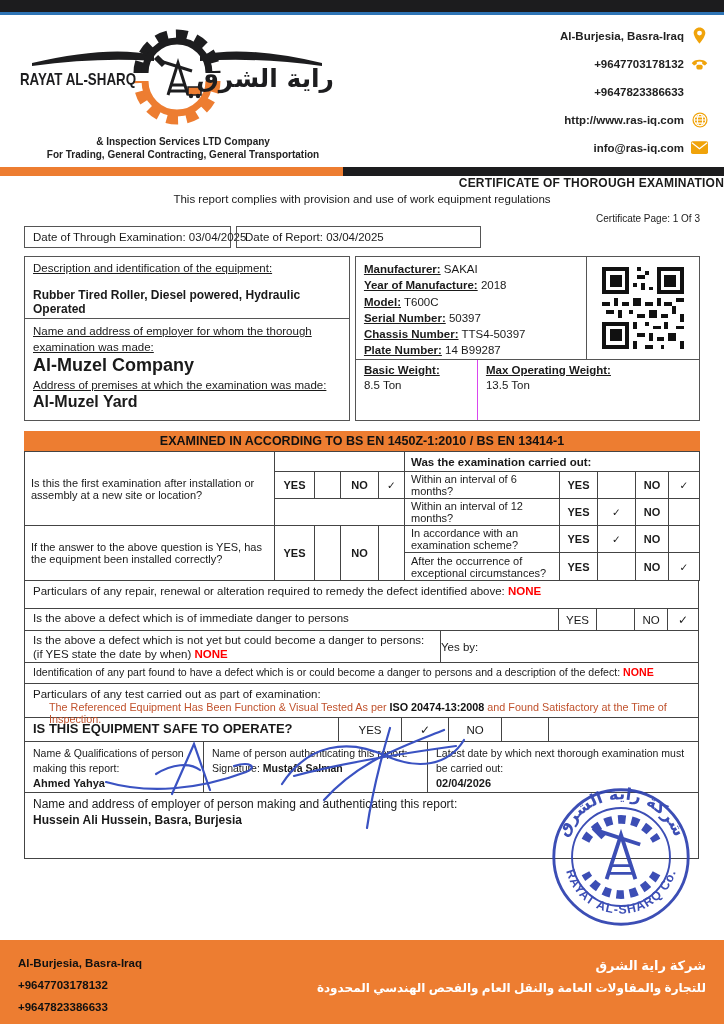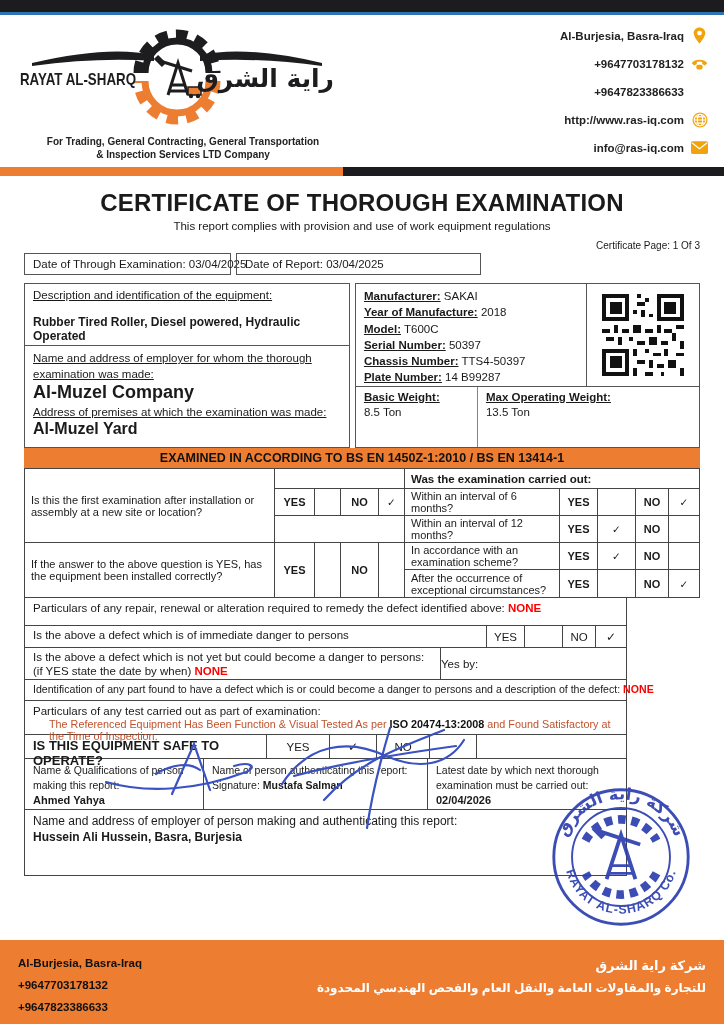--- a/index.html
+++ b/index.html
@@ -15,21 +15,21 @@
   
   .header { display:flex; padding:8px 16px 0 18px; height:148px; }
   .logo-col { width:330px; text-align:center; }
   .tagline { font-weight:bold; font-size:10px; color:#222; line-height:13px; }
   .contacts { margin-left:auto; padding-top:4px; }
   .contact-row { display:flex; justify-content:flex-end; align-items:center; gap:7px; margin-bottom:11px; font-weight:bold; font-size:11.5px; color:#222; }
   .contact-icon { width:17px; height:17px; display:inline-flex; align-items:center; justify-content:center; }
 
   .divider { height:9px; background:linear-gradient(to right,#ed7d31 0,#ed7d31 47.4%,#1c1c1e 47.4%,#1c1c1e 100%); margin-top:4px; }
 
-  .title { text-align:center; font-size:24px; font-weight:bold; margin-top:13px; letter-spacing:0.2px; }
+  .title { text-align:right; font-size:12px; font-weight:bold; letter-spacing:0.2px; }
   .subtitle { text-align:center; font-size:11.5px; margin-top:3px; }
   .page-label { text-align:right; font-size:10px; margin:8px 24px 2px 0; }
 
   .meta-row { display:flex; gap:5px; margin:2px 24px 0 24px; }
   .meta-box { border:1px solid #555; padding:4px 8px; font-size:11.5px; white-space:nowrap; }
   .meta-box.b1 { width:207px; } .meta-box.b2 { width:245px; } .meta-box.b3 { width:218px; }
   .report-num { font-weight:bold; color:#8a3b32; }
 
   .equip-row { display:flex; gap:5px; margin:8px 24px 0 24px; height:165px; }
   .equip-box { border:1px solid #555; }
@@ -40,30 +40,30 @@
   .mfg-row { display:flex; height:103px; border-bottom:1px solid #555; }
   .mfg-text { width:230px; padding:4px 8px; line-height:16.3px; font-size:11.5px; }
   .qr-cell { flex:1; border-left:1px solid #555; display:flex; align-items:center; justify-content:center; }
   .weights { flex:1; display:flex; }
   .wcol { padding:4px 8px; font-size:11.5px; }
   .wcol.w1 { width:121px; } .wcol.w2 { flex:1; border-left:1px solid #d946ef; }
   .ulabel { text-decoration:underline; font-size:11.5px; }
   .blabel { font-weight:bold; text-decoration:underline; }
   .bval { font-weight:bold; }
 
-  .banner { margin:0 24px 0 24px; background:#ed7d31; color:#111; font-weight:bold; text-align:center; font-size:12.5px; padding:3px 0; }
+  .banner { margin:10px 24px 0 24px; background:#ed7d31; color:#111; font-weight:bold; text-align:center; font-size:12.5px; padding:3px 0; }
 
   table.grid { border-collapse:collapse; width:675px; margin:0 0 0 24px; table-layout:fixed; }
   table.grid td, table.grid th { border:1px solid #444; padding:1px 4px; font-size:10.5px; vertical-align:middle; }
   table.grid .q { text-align:left; font-size:11px; padding-left:6px; }
   table.grid .yn { font-weight:bold; text-align:center; font-size:11px; }
   .mark { font-family:"DejaVu Sans",sans-serif; text-align:center; font-size:12px; }
   table.grid th.carried { text-align:left; font-size:11.5px; padding-left:6px; }
 
-  .drow { width:603px; margin-left:24px; border:1px solid #444; border-top:none; font-size:11.5px; }
+  .drow { width:675px; margin-left:24px; border:1px solid #444; border-top:none; font-size:11.5px; }
   .drow .pad { padding:4px 8px; }
   .flexrow { display:flex; align-items:stretch; }
   .cell { border-left:1px solid #444; display:flex; align-items:center; justify-content:center; }
   .red { color:#ff0000; font-weight:bold; }
   .test-line { color:#c0522d; padding:0 8px 4px 24px; font-size:10.8px; }
   .test-line b { color:#111; }
   .safe-q { font-weight:bold; font-size:13px; padding:3px 8px; flex:1; }
   .signoff { display:flex; }
   .so-col { padding:4px 8px; font-size:10.5px; line-height:15px; }
   .so-col.c1 { width:178px; } .so-col.c2 { width:224px; border-left:1px solid #444; } .so-col.c3 { flex:1; border-left:1px solid #444; }
@@ -109,22 +109,22 @@
         <path d="M142 38 L174 48"></path>
         <path d="M138 34 L146 42" stroke-width="6"></path>
       </g>
       <rect x="170" y="64" width="13" height="8" fill="#ed7d31" stroke="#1d1d1f" stroke-width="1.5"></rect>
       <circle cx="173" cy="73" r="2.2" fill="#1d1d1f"></circle>
       <circle cx="180" cy="73" r="2.2" fill="#1d1d1f"></circle>
 
       <text x="2" y="62" font-family="Liberation Sans, DejaVu Sans, sans-serif" font-weight="bold" font-size="17" fill="#1d1d1f" textLength="116" lengthAdjust="spacingAndGlyphs">RAYAT AL-SHARQ</text>
       <text x="316" y="64" font-family="DejaVu Sans, sans-serif" font-weight="bold" font-size="25" fill="#1d1d1f" text-anchor="end">راية الشرق</text>
     </svg>
+    <div class="tagline">&amp; Inspection Services LTD Company</div>
     <div class="tagline">For Trading, General Contracting, General Transportation</div>
-    <div class="tagline">&amp; Inspection Services LTD Company</div>
   </div>
 
   <div class="contacts">
     <div class="contact-row">
       <span>Al-Burjesia, Basra-Iraq</span>
       <span class="contact-icon">
         <svg width="13" height="17" viewBox="0 0 16 20">
             <path d="M8 0C3.9 0 .8 3.1.8 7c0 5 7.2 13 7.2 13s7.2-8 7.2-13C15.2 3.1 12.1 0 8 0zm0 10a3 3 0 1 1 0-6 3 3 0 0 1 0 6z" fill="#f0a30a"></path>
           </svg>
       </span>

